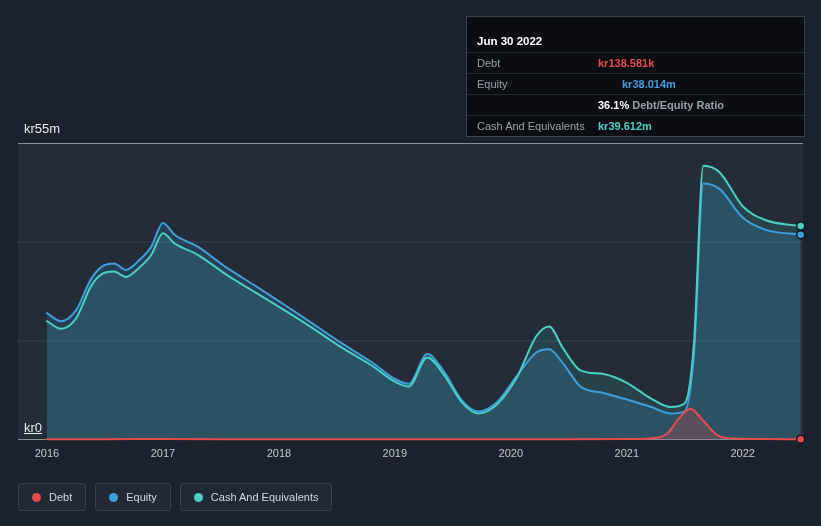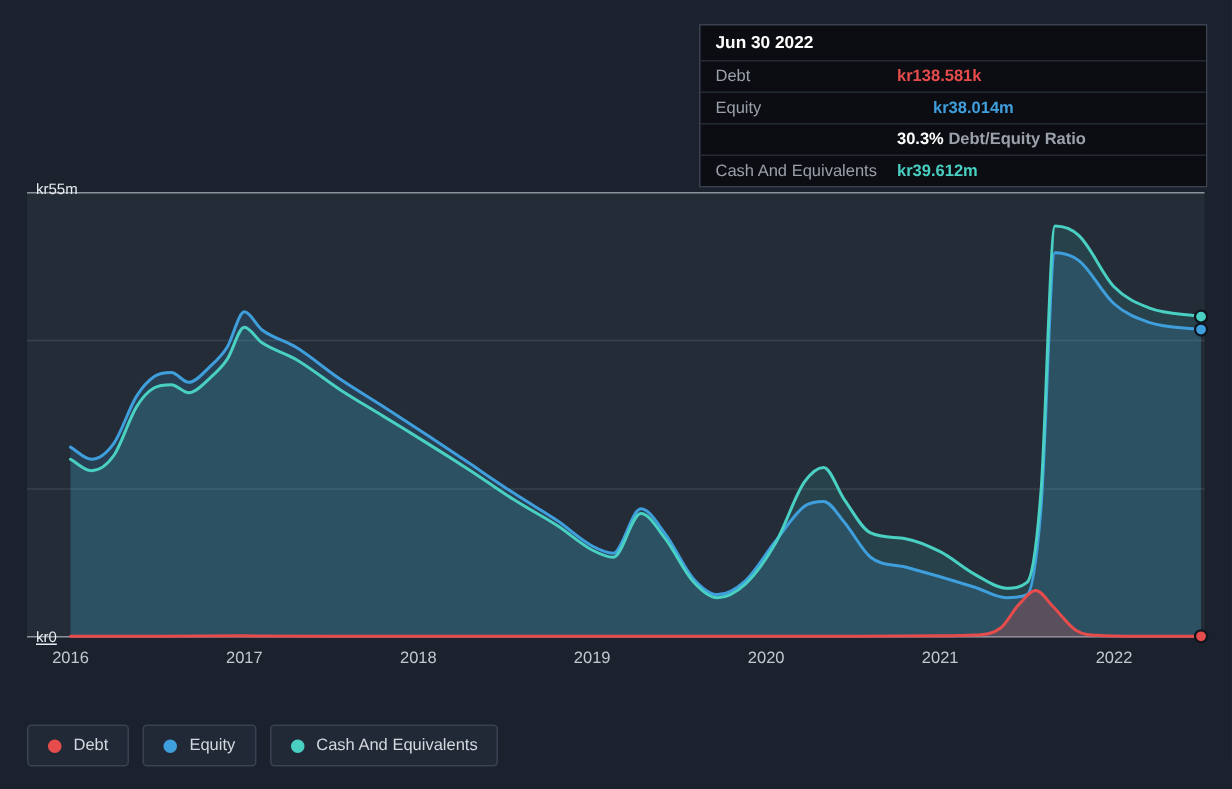--- a/index.html
+++ b/index.html
@@ -6,32 +6,32 @@
   body{
     width:821px;height:526px;position:relative;overflow:hidden;
     background:#1b222d;color:#e8ebef;
     font-family:"Liberation Sans",sans-serif;
   }
   
   .tooltip{
     position:absolute;top:16px;right:16px;width:339px;box-sizing:border-box;
     background:#0b0d12;border:1px solid #3a4150;font-size:11px;z-index:5;
   }
-  .tt-header{padding:6px 10px 5px;font-weight:bold;color:#ffffff;font-size:11.5px;}
+  .tt-header{padding:18px 10px 5px;font-weight:bold;color:#ffffff;font-size:11.5px;}
   .tt-row{display:flex;align-items:center;border-top:1px solid #242a33;padding:4px 10px;}
   .tt-label{width:121px;flex:none;color:#9aa1ab;}
   .tt-value{font-weight:bold;}
   .tt-value .pct{color:#ffffff;font-weight:bold;}
   .tt-value .muted{color:#9aa1ab;font-weight:bold;}
   
-  .ylabel{position:absolute;left:24px;font-size:10px;color:#e8ebef;z-index:3;}
+  .ylabel{position:absolute;left:24px;font-size:13px;color:#e8ebef;z-index:3;}
   .ylabel.top{top:121px;}
   .ylabel.bottom{top:420px;text-decoration:underline;}
   
-  .chart{position:absolute;left:18px;top:128px;width:785px;height:330px;}
+  .chart{position:absolute;left:18px;top:143px;width:785px;height:330px;}
   .chart svg{overflow:visible;display:block;}
   
   .legend{position:absolute;left:18px;top:483px;display:flex;gap:9px;z-index:4;}
   .legend-item{
     display:flex;align-items:center;gap:8px;padding:7px 13px;
     background:#222936;border:1px solid #3a4150;border-radius:3px;
     font-size:11px;color:#d4d8de;cursor:pointer;user-select:none;
   }
   .legend-dot{width:9px;height:9px;border-radius:50%;flex:none;}
 </style>
@@ -43,21 +43,21 @@
   <div class="tt-row">
     <span class="tt-label">Debt</span>
     <span class="tt-value" style="color: rgb(230, 76, 76);">kr138.581k</span>
   </div>
   <div class="tt-row">
     <span class="tt-label">Equity</span>
     <span class="tt-value" style="color: rgb(63, 159, 221); margin-left: 24px;">kr38.014m</span>
   </div>
   <div class="tt-row">
     <span class="tt-label"></span>
-    <span class="tt-value"><span class="pct">30.3%</span> <span class="muted">Debt/Equity Ratio</span></span>
+    <span class="tt-value"><span class="pct">36.1%</span> <span class="muted">Debt/Equity Ratio</span></span>
   </div>
   <div class="tt-row">
     <span class="tt-label">Cash And Equivalents</span>
     <span class="tt-value" style="color: rgb(73, 208, 195);">kr39.612m</span>
   </div>
 </div>
 
 <div class="ylabel top">kr55m</div>
 <div class="ylabel bottom">kr0</div>
 

